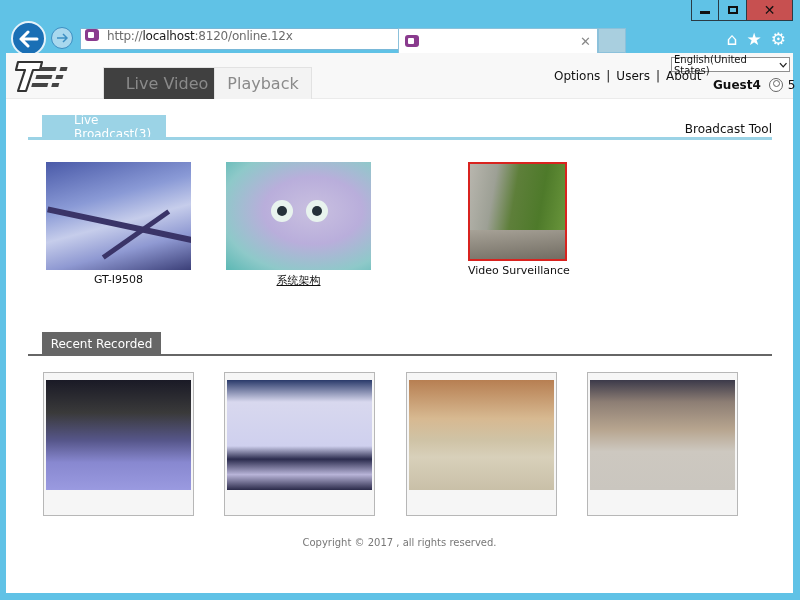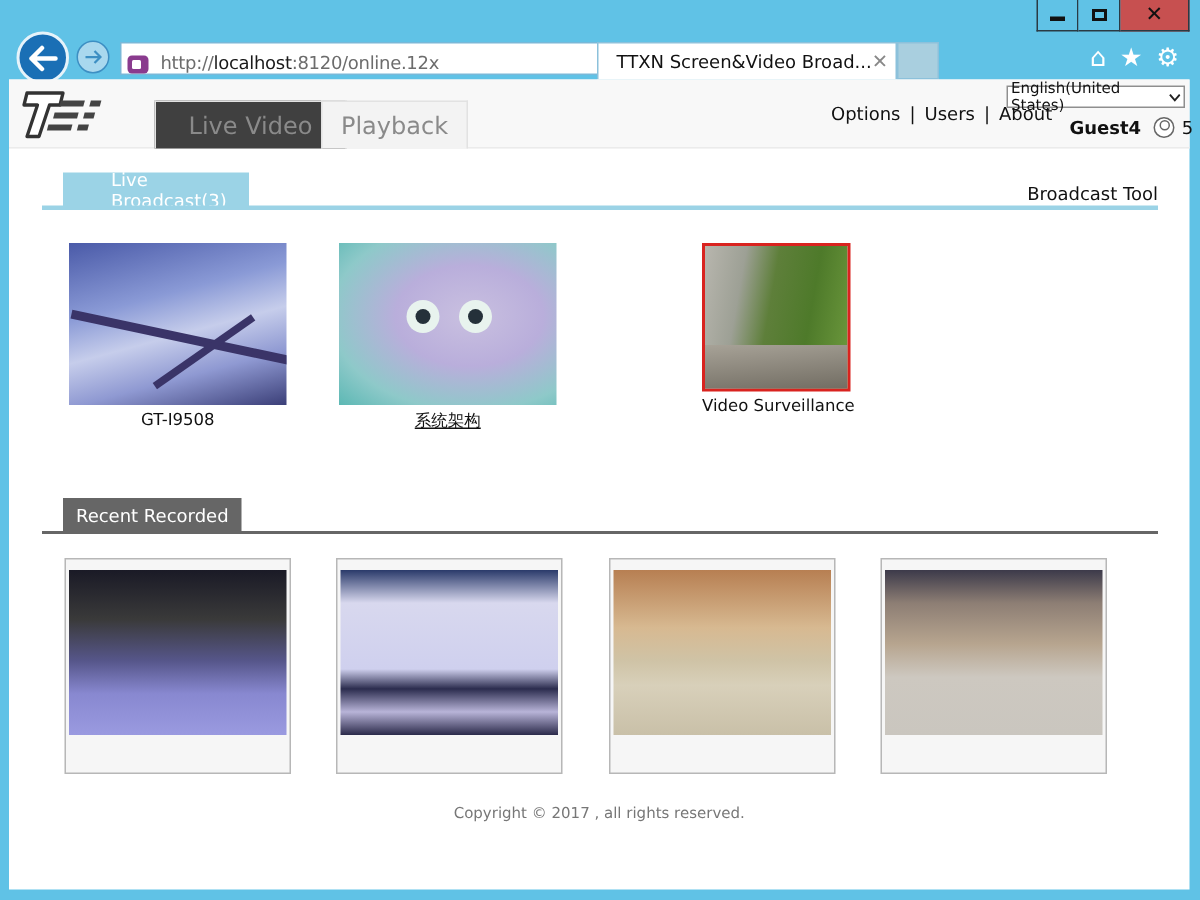--- a/index.html
+++ b/index.html
@@ -10,21 +10,21 @@
   .cap-btn { width: 28px; height: 21px; border: 1px solid #2a3a44; border-top: none; display: flex; align-items: center; justify-content: center; background: #60c2e6; }
   .cap-btn + .cap-btn { border-left: none; }
   .cap-btn.close { width: 46px; background: #c75050; }
   .cap-min { width: 10px; height: 3px; background: #111; margin-top: 4px; }
   .cap-max { width: 10px; height: 8px; border: 2px solid #111; }
   .cap-x { font: bold 14px "DejaVu Sans", sans-serif; color: #111; line-height: 1; }
 
   
   .back-btn { position: absolute; left: 11px; top: 21px; width: 35px; height: 35px; border-radius: 50%; background: #1a6fb5; border: 2px solid #e6f3fa; display: flex; align-items: center; justify-content: center; }
   .fwd-btn { position: absolute; left: 51px; top: 27px; width: 22px; height: 22px; border-radius: 50%; border: 1px solid #3d8fc3; background: #a9d8ee; display: flex; align-items: center; justify-content: center; }
-  .address { position: absolute; left: 80px; top: 28px; width: 370px; height: 22px; background: #ffffff; border: 1px solid #79b8d8; display: flex; align-items: flex-end; padding-left: 4px; }
+  .address { position: absolute; left: 80px; top: 28px; width: 370px; height: 22px; background: #ffffff; border: 1px solid #79b8d8; display: flex; align-items: flex-start; padding-left: 4px; }
   .site-icon { width: 14px; height: 12px; background: #8a3b8e; border-radius: 3px; margin-right: 8px; position: relative; }
   .site-icon::after { content: ""; position: absolute; left: 3px; top: 3px; width: 6px; height: 6px; background: #fff; border-radius: 1px; }
   .url { font-size: 12px; color: #6c6c6c; font-family: "DejaVu Sans", sans-serif; letter-spacing: -0.2px; }
   .url b { color: #1a1a1a; font-weight: normal; }
   .addr-tools { margin-left: auto; display: flex; align-items: center; gap: 6px; padding-right: 6px; color: #333; font-size: 13px; }
   .tab { position: absolute; left: 398px; top: 28px; width: 200px; height: 25px; background: #ffffff; border: 1px solid #8cc1db; border-bottom: none; display: flex; align-items: center; padding-left: 6px; }
   .tab-title { font-size: 12px; color: #111; margin-left: 6px; white-space: nowrap; }
   .tab-close { margin-left: auto; margin-right: 6px; color: #888; font-size: 13px; }
   .newtab { position: absolute; left: 598px; top: 28px; width: 28px; height: 25px; background: #a9cfdf; border: 1px solid #8cc1db; }
   .browser-icons { position: absolute; right: 14px; top: 29px; display: flex; gap: 9px; color: #fff; font-size: 17px; }
@@ -118,21 +118,20 @@
         </svg>
       <svg width="12" height="13" viewBox="0 0 12 13">
           <path d="M10 4 A4.5 4.5 0 1 0 10.5 8" stroke="#333" stroke-width="1.6" fill="none"></path>
           <path d="M7 1 L11 1 L11 5" stroke="#333" stroke-width="1.5" fill="none"></path>
         </svg>
     </span>
   </div>
 
   <div class="tab">
     <span class="site-icon" style="margin-right:0"></span>
-    <span class="tab-title">TTXN Screen&amp;Video Broad...</span>
     <span class="tab-close">✕</span>
   </div>
   <div class="newtab"></div>
 
   <div class="browser-icons">
     <span>⌂</span>
     <span>★</span>
     <span>⚙</span>
   </div>
 

